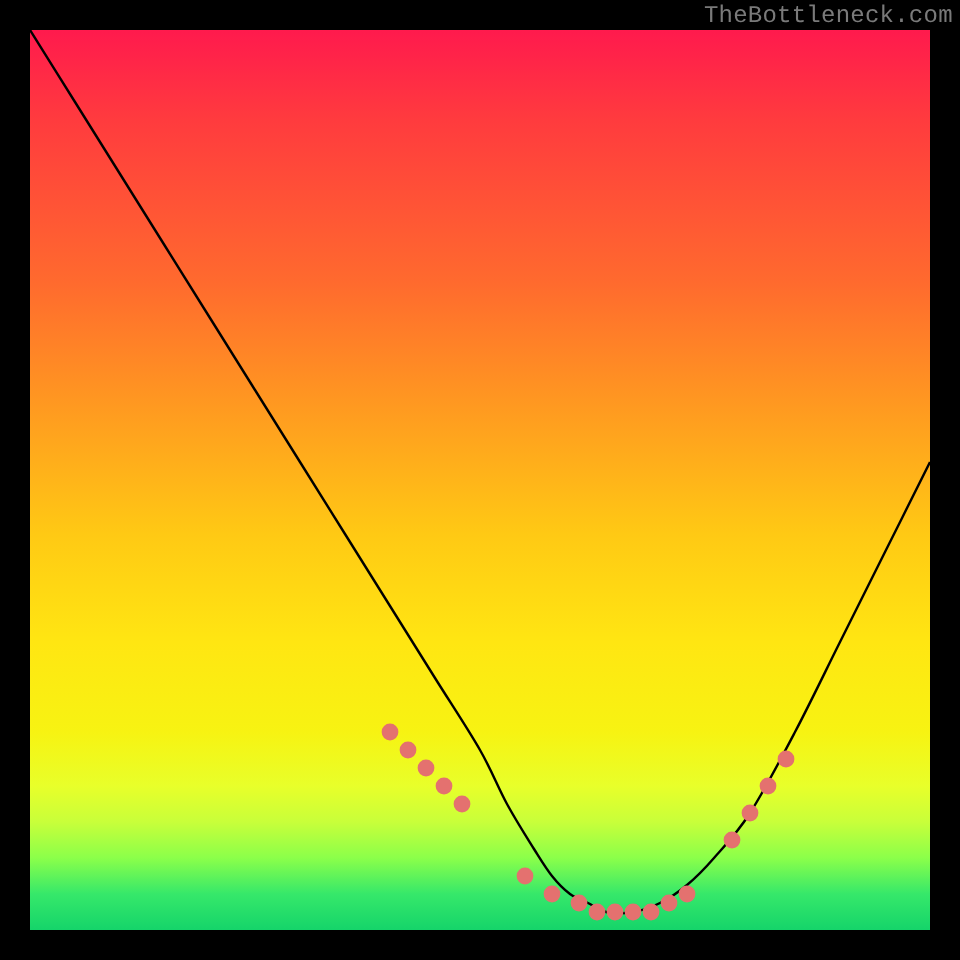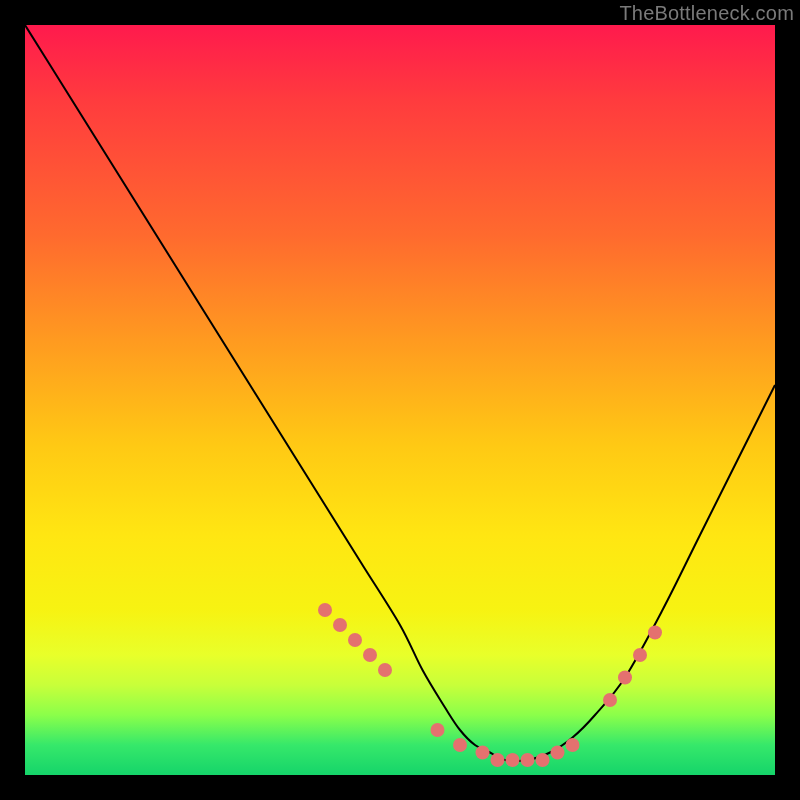--- a/index.html
+++ b/index.html
@@ -60,20 +60,21 @@
   }
   .watermark {
     position: absolute;
     top: 2px;
     right: 6px;
     color: #7a7a7a;
     font-size: 20px;
     font-weight: 500;
     letter-spacing: 0.2px;
     user-select: none;
+    font-family: Liberation Mono, monospace;
   }
 </style>
 </head>
 <body>
 
 <div class="frame">
   <div class="plot-area">
     <svg class="plot-svg" viewBox="0 0 750 750">
       <path id="curve-path" class="curve" d="M 0.0 0.0 C 6.3 10.0, 25.0 40.0, 37.5 60.0 C 50.0 80.0, 62.5 100.0, 75.0 120.0 C 87.5 140.0, 100.0 160.0, 112.5 180.0 C 125.0 200.0, 137.5 220.0, 150.0 240.0 C 162.5 260.0, 175.0 280.0, 187.5 300.0 C 200.0 320.0, 212.5 340.0, 225.0 360.0 C 237.5 380.0, 250.0 400.0, 262.5 420.0 C 275.0 440.0, 287.5 460.0, 300.0 480.0 C 312.5 500.0, 325.0 520.0, 337.5 540.0 C 350.0 560.0, 365.0 582.5, 375.0 600.0 C 385.0 617.5, 390.0 631.3, 397.5 645.0 C 405.0 658.8, 413.8 672.5, 420.0 682.5 C 426.3 692.5, 430.0 698.8, 435.0 705.0 C 440.0 711.3, 445.0 716.3, 450.0 720.0 C 455.0 723.8, 460.0 725.0, 465.0 727.5 C 470.0 730.0, 473.8 733.8, 480.0 735.0 C 486.3 736.3, 495.0 736.3, 502.5 735.0 C 510.0 733.8, 517.5 731.3, 525.0 727.5 C 532.5 723.8, 540.0 718.8, 547.5 712.5 C 555.0 706.3, 561.3 700.0, 570.0 690.0 C 578.8 680.0, 588.8 670.0, 600.0 652.5 C 611.3 635.0, 625.0 608.8, 637.5 585.0 C 650.0 561.3, 662.5 535.0, 675.0 510.0 C 687.5 485.0, 700.0 460.0, 712.5 435.0 C 725.0 410.0, 743.8 372.5, 750.0 360.0" stroke="#000000"></path>
       <g id="dots-group">

